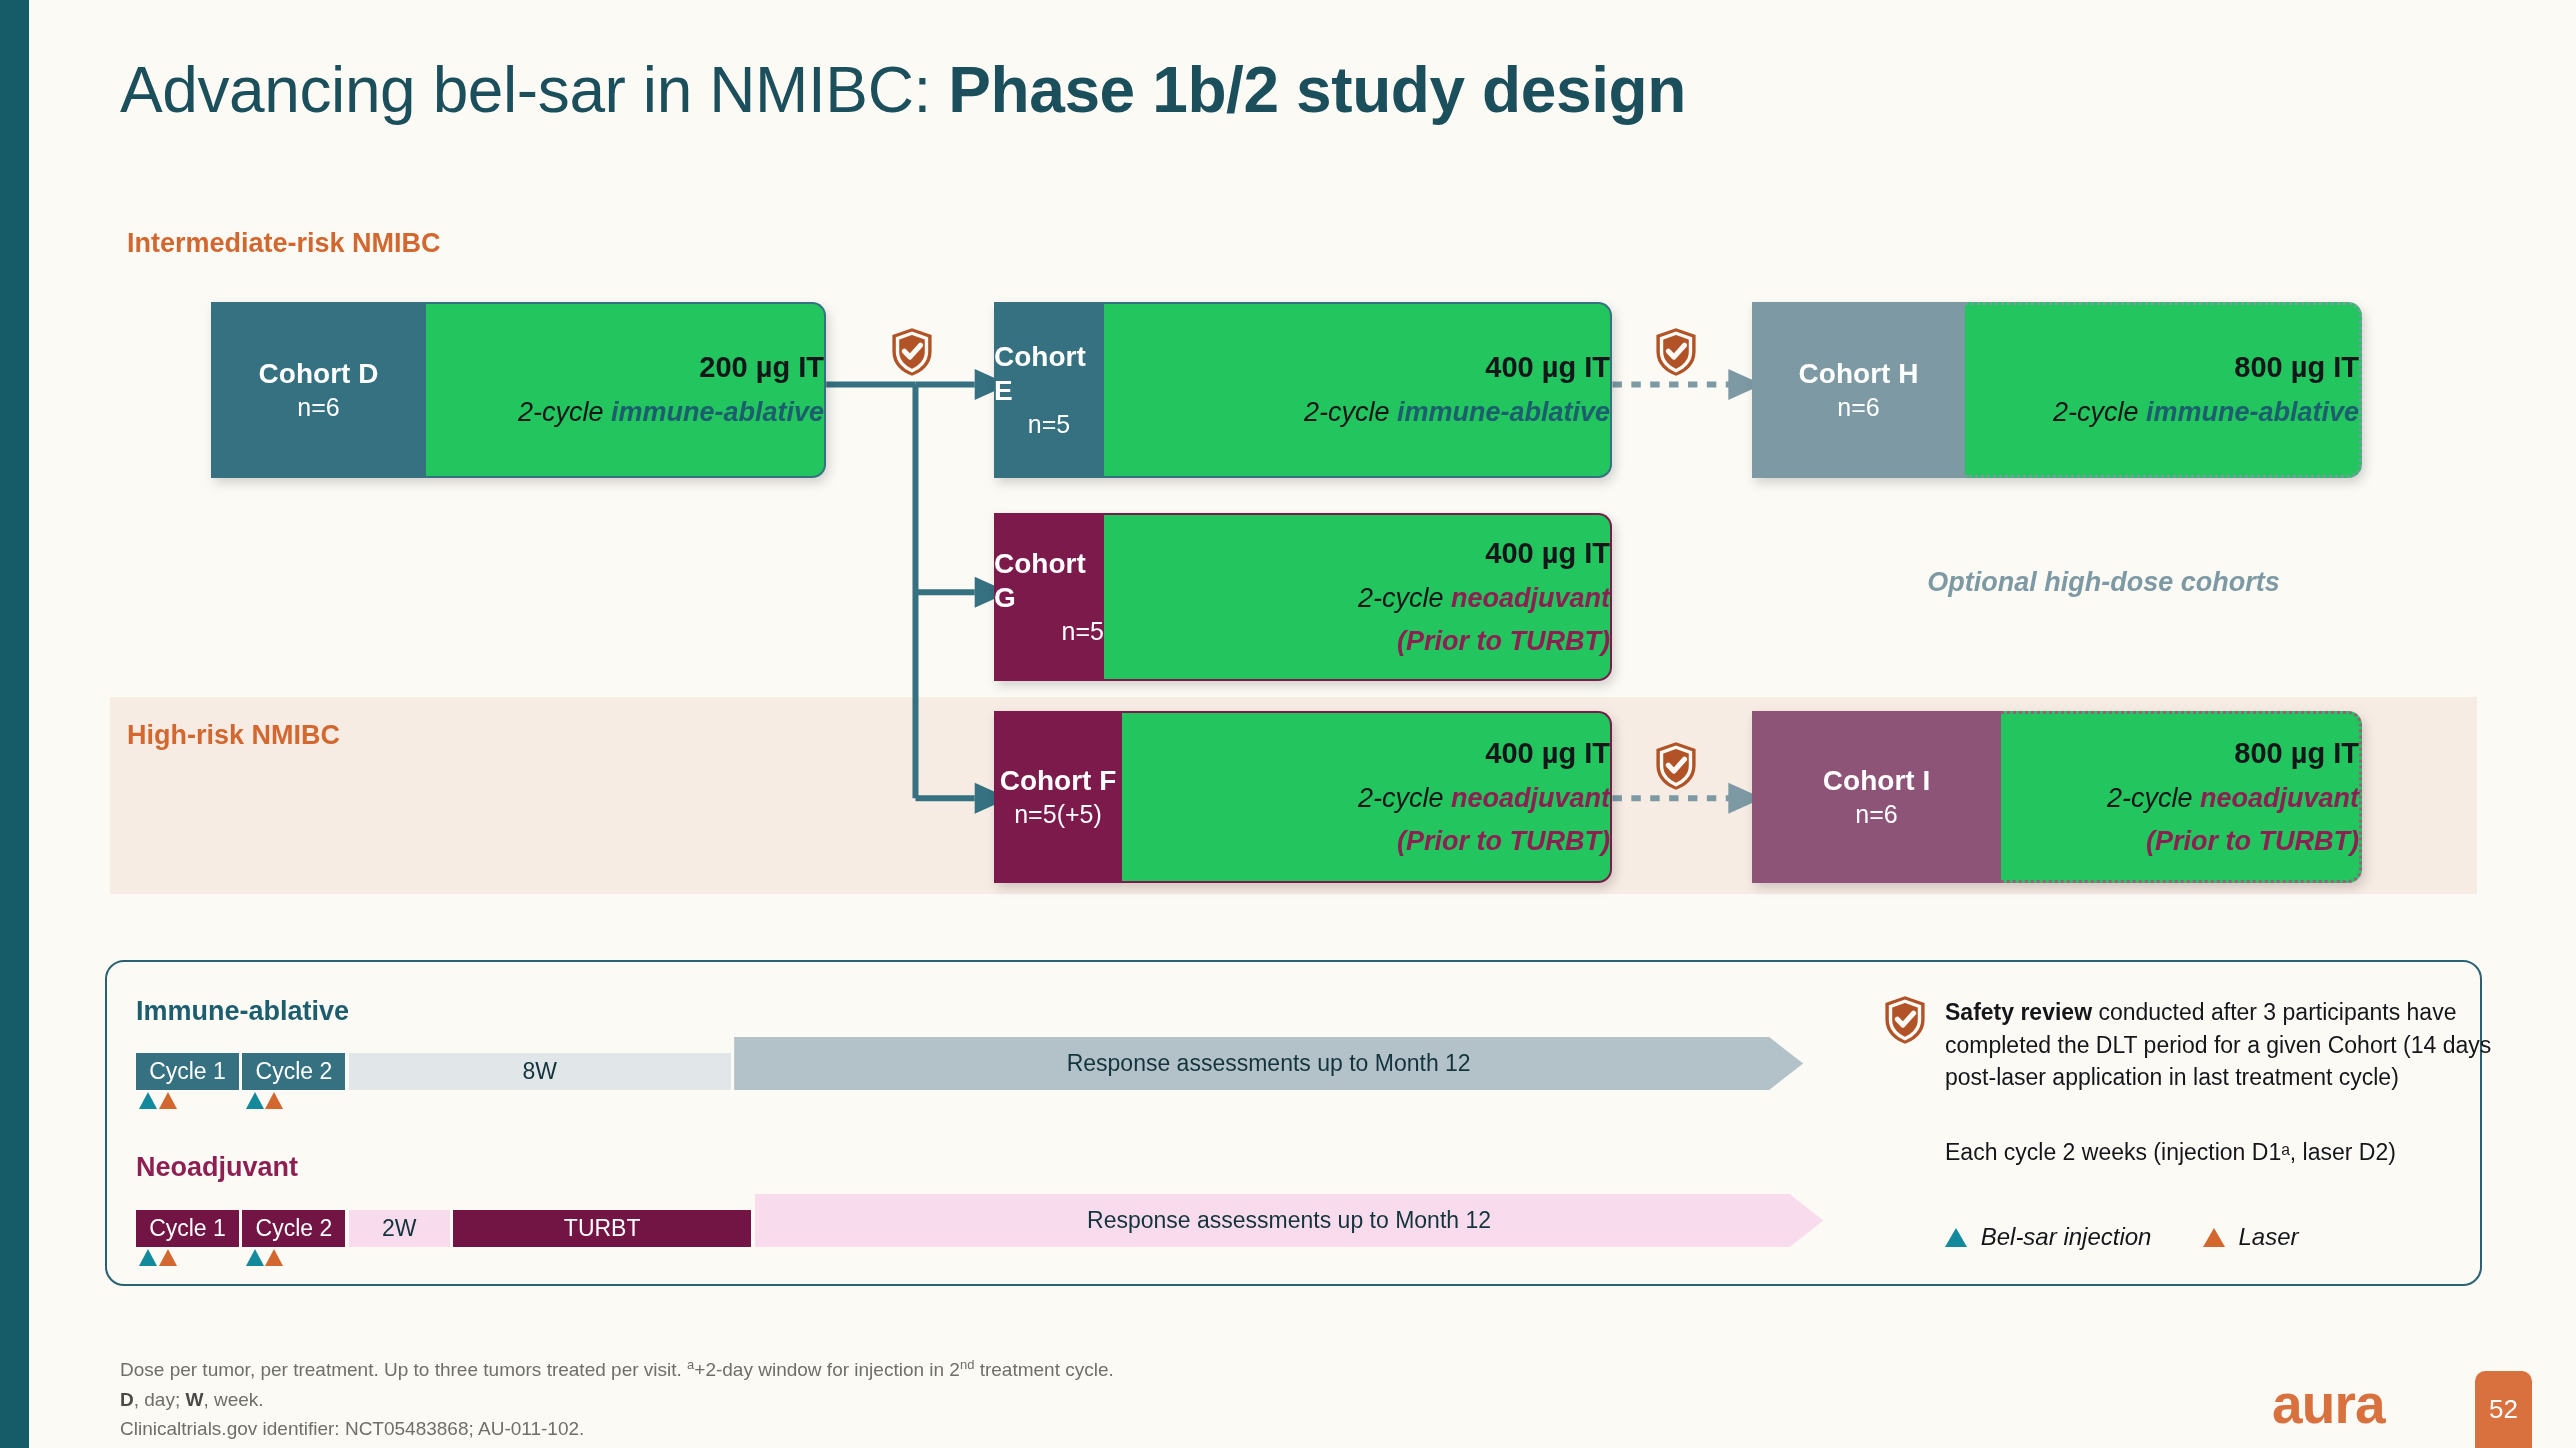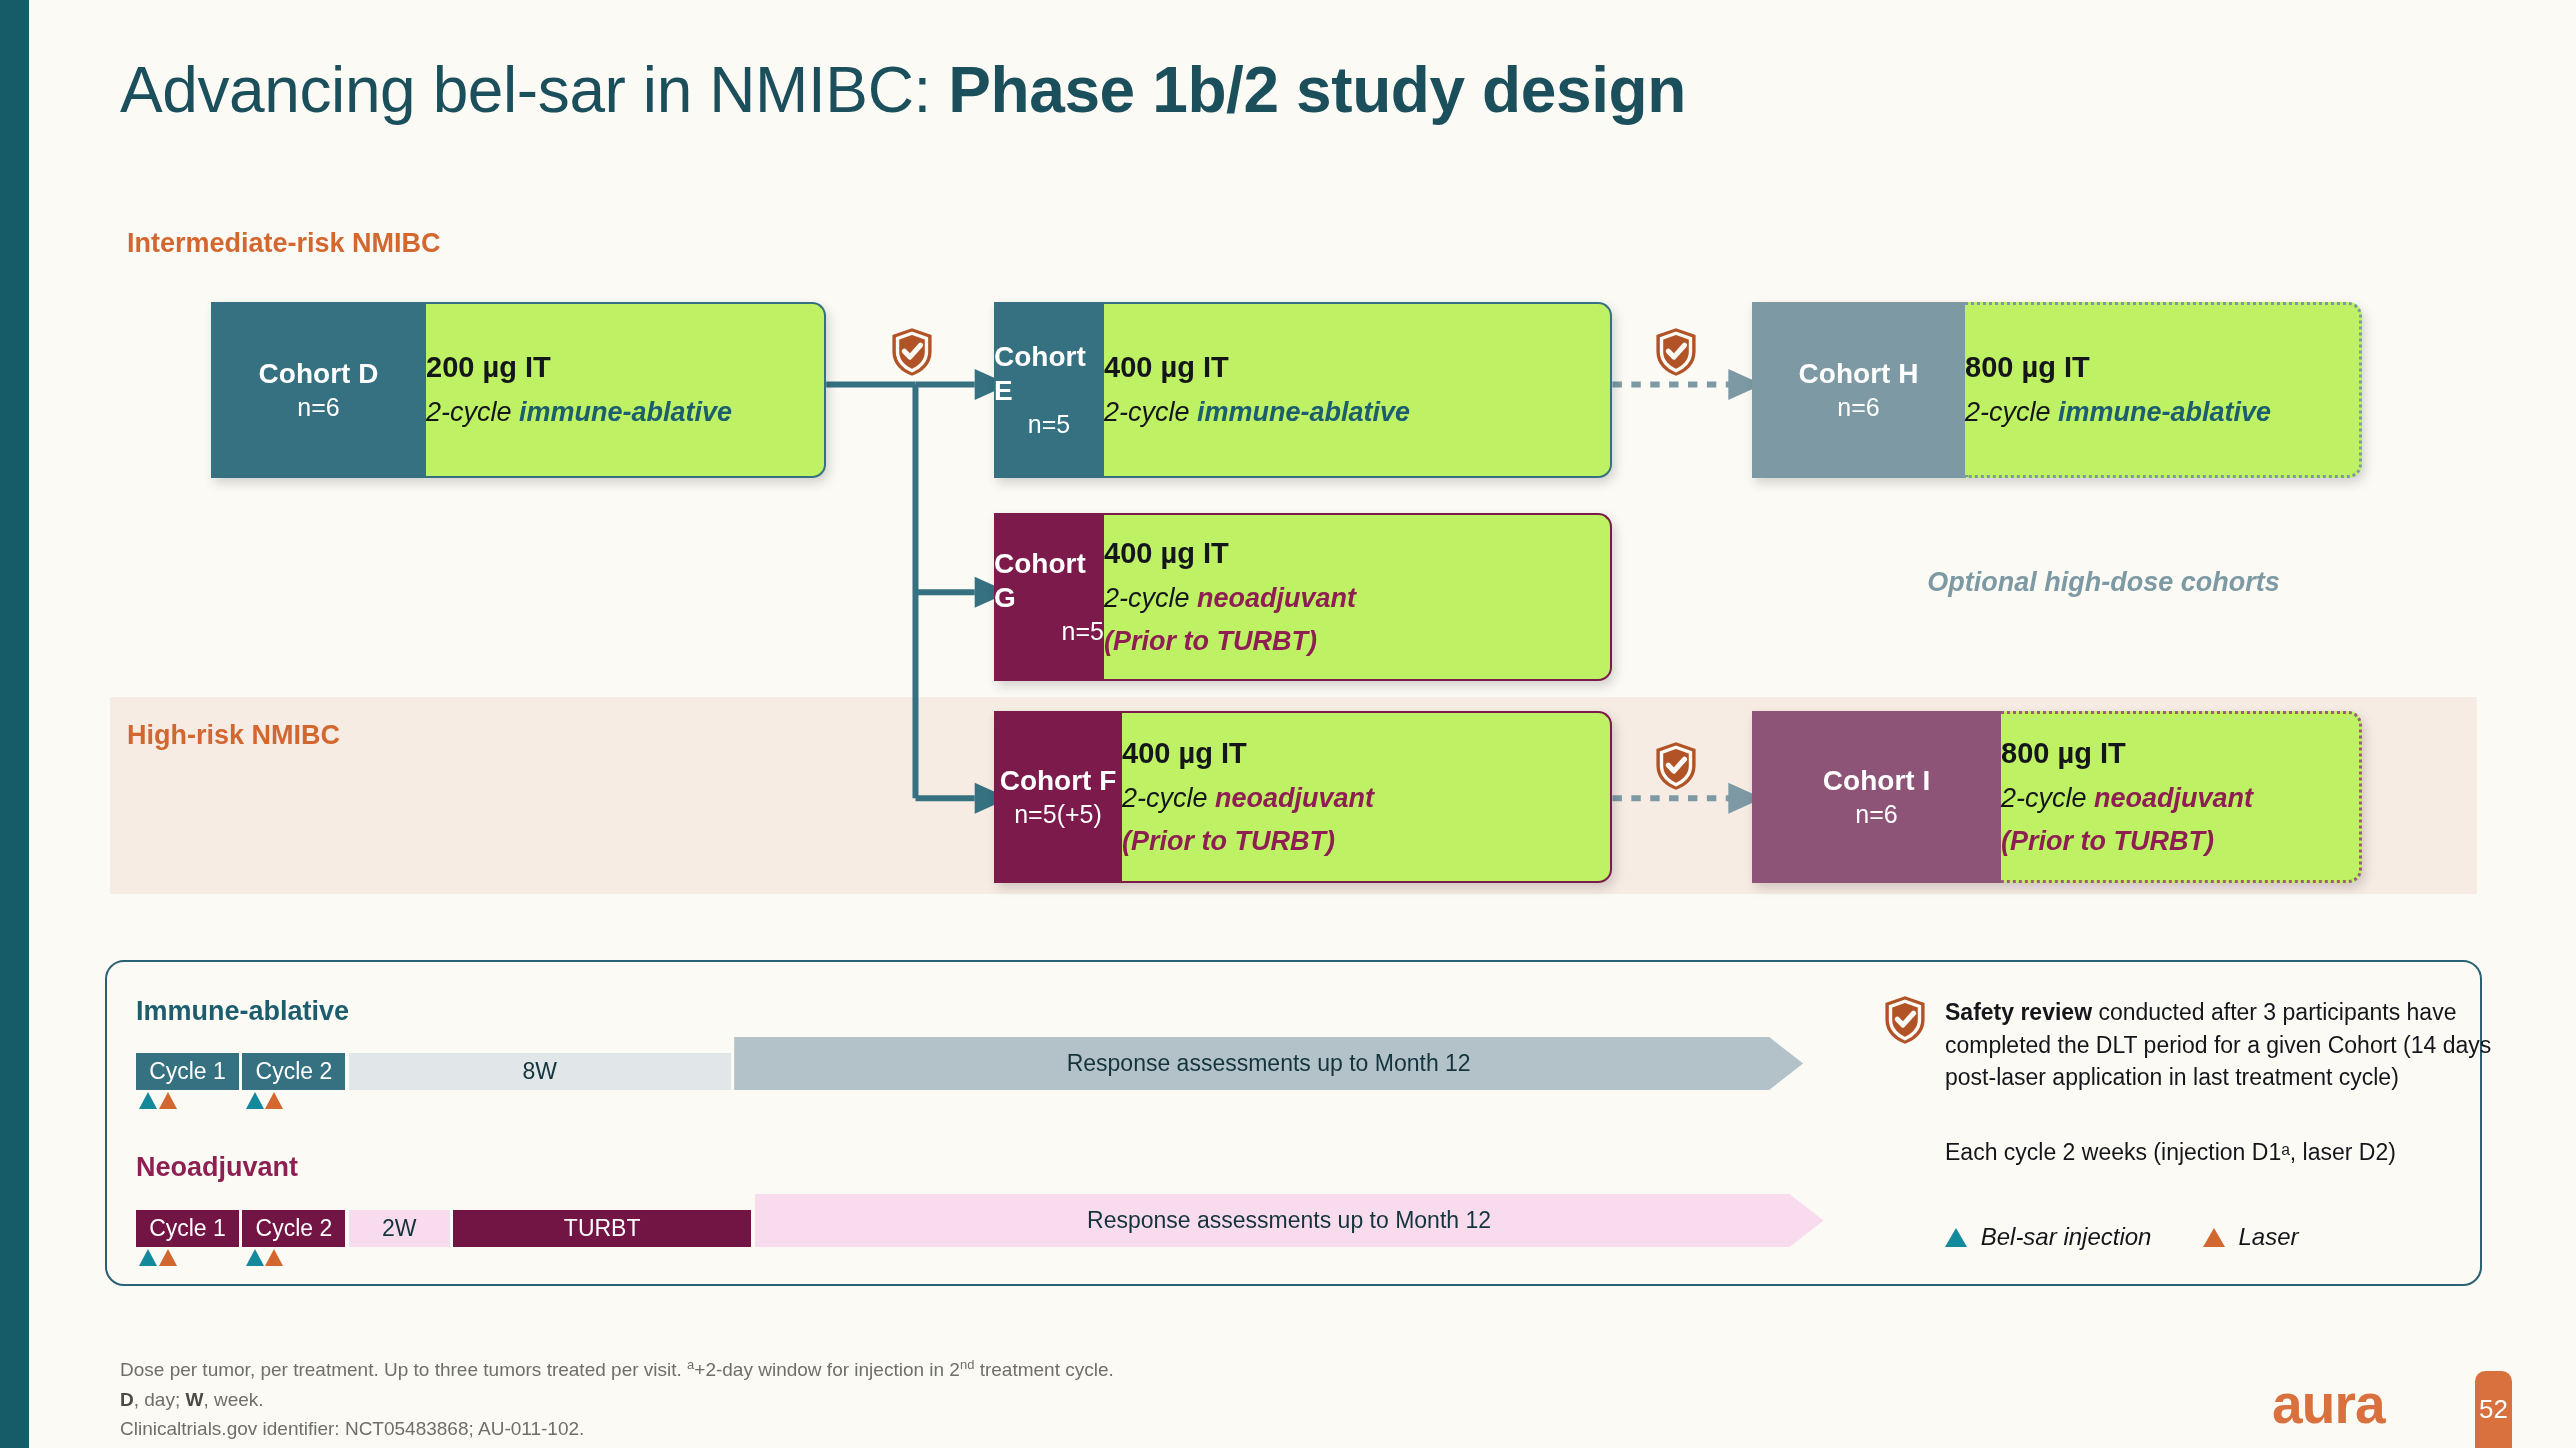--- a/index.html
+++ b/index.html
@@ -40,22 +40,22 @@
     position:absolute;display:flex;align-items:stretch;
     filter:drop-shadow(3.4px 5.2px 5.2px rgba(0,0,0,0.16));
   }
   .cohort .tag{
     display:flex;flex-direction:column;align-items:center;justify-content:center;
     color:#ffffff;flex:0 0 auto;box-sizing:border-box;
   }
   .cohort .tag .cname{font-size:28px;font-weight:bold;line-height:1.22;}
   .cohort .tag .cn{font-size:25px;font-weight:normal;line-height:1.3;}
   .cohort .body{
-    flex:1 1 auto;background:#bef264;box-sizing:border-box;
-    display:flex;flex-direction:column;align-items:flex-start;justify-content:center;
+    flex:1 1 auto;background:#22c55e;box-sizing:border-box;
+    display:flex;flex-direction:column;align-items:flex-end;justify-content:center;
     border-top-right-radius:13.7px;border-bottom-right-radius:13.7px;
   }
   .cohort .dose{font-size:29px;font-weight:bold;color:#15161a;line-height:1.25;}
   .cohort .reg{font-size:27px;color:#15161a;font-style:italic;line-height:1.35;margin-top:8.6px;}
   .cohort .reg b{font-weight:bold;}
   .cohort .sub{font-size:27px;font-weight:bold;font-style:italic;line-height:1.35;margin-top:6.9px;}
 
   .teal .tag{background:#367181;}
   .teal .body{border:2.6px solid #367181;border-left:none;}
   .teal .reg b{color:#1c5e6e;}
@@ -128,21 +128,21 @@
   .legend .sp{display:inline-block;width:24px;}
 
   
   .foot{position:absolute;left:120px;top:1355px;font-size:19px;line-height:1.55;color:#6f6f6a;}
   .foot b{font-weight:bold;color:#4a4a46;}
   .foot sup{font-size:13px;}
 
   
   .logo{position:absolute;left:2272px;top:1377px;font-size:55px;font-weight:bold;color:#d9713f;letter-spacing:-0.9px;line-height:1;}
   .pagebadge{
-    position:absolute;left:2475px;top:1371px;width:37px;height:77px;
+    position:absolute;left:2475px;top:1371px;width:57px;height:77px;
     background:#d9713f;border-top-left-radius:10.3px;border-top-right-radius:10.3px;
     color:#fff;font-size:26px;display:flex;align-items:center;justify-content:center;
   }
 </style>
 </head>
 <body>
 
 <div class="slide">
 
   <div class="spine"></div>

